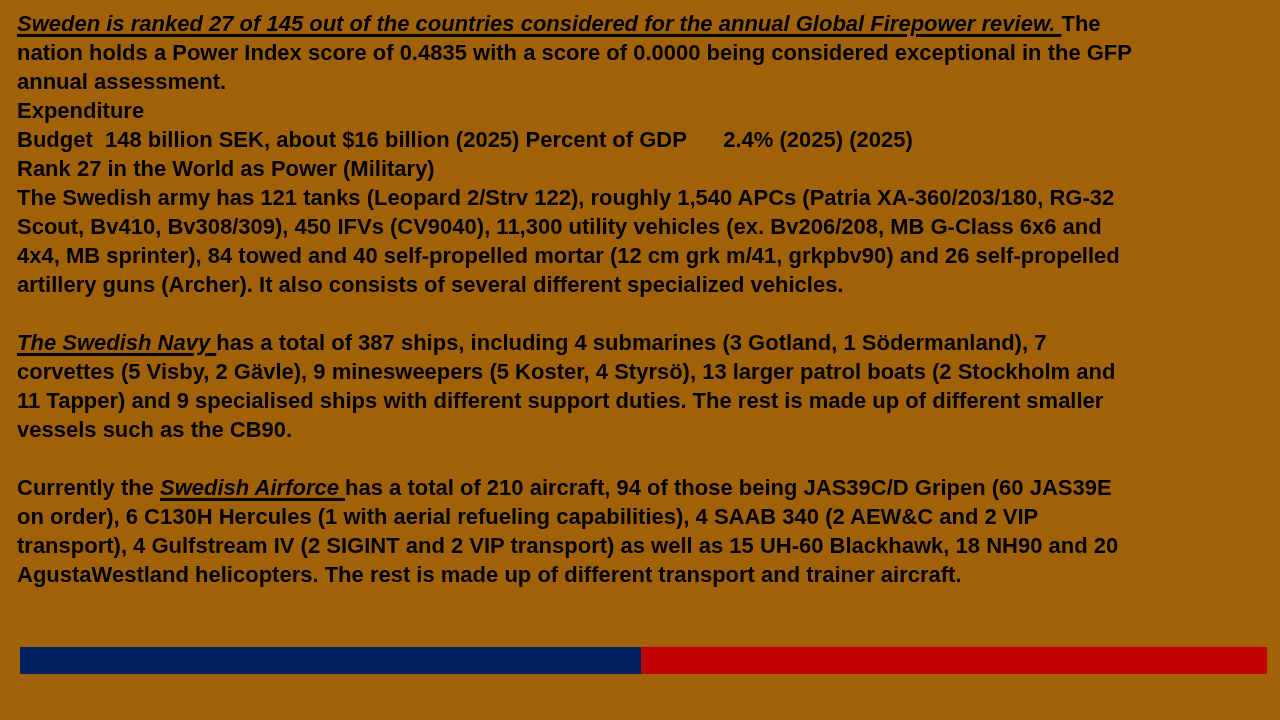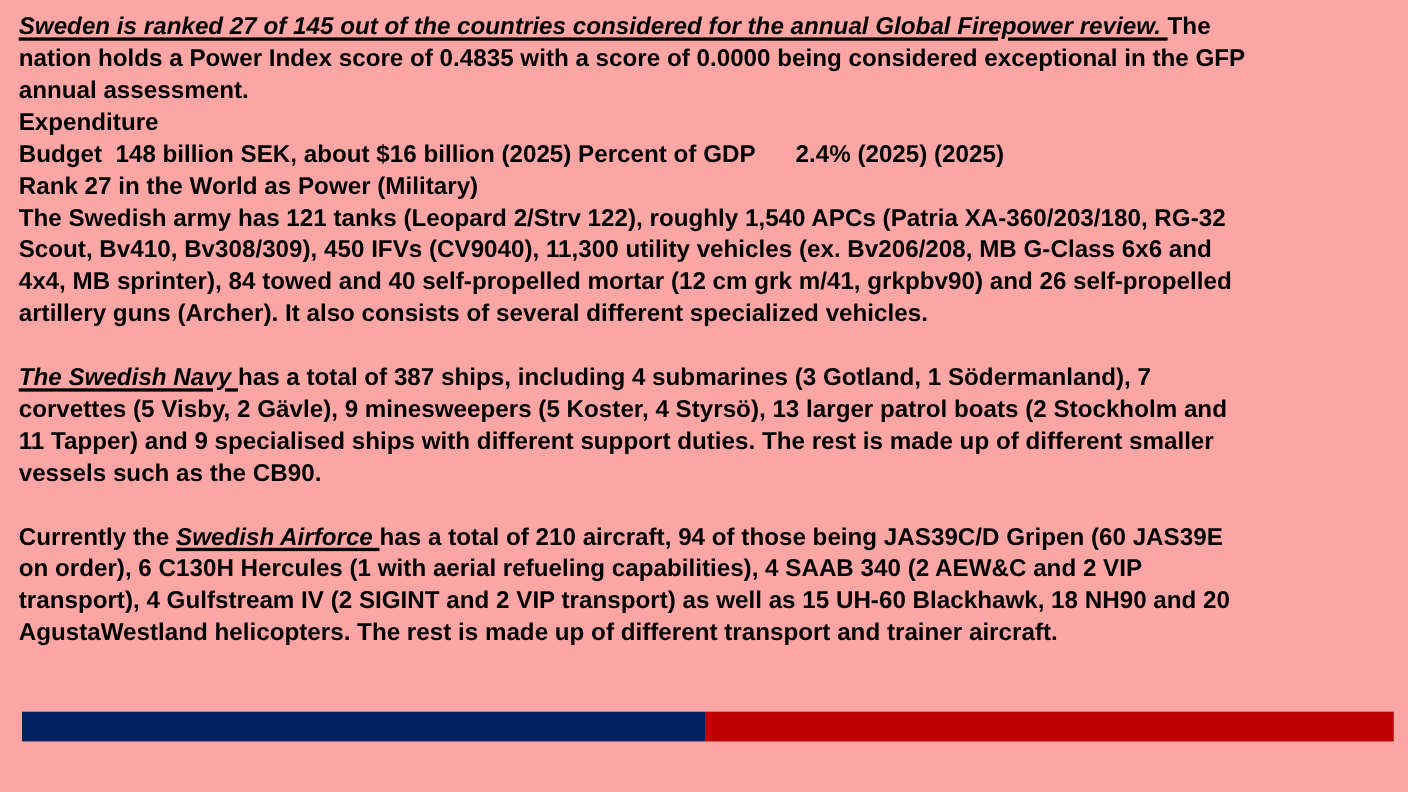--- a/index.html
+++ b/index.html
@@ -48,19 +48,19 @@
     height: 100%;
   }
   .footer-bar-right {
     flex: 1;
     height: 100%;
   }
 </style>
 </head>
 <body>
 
-<div class="slide" style="background: #fca5a5;">
+<div class="slide" style="background: #a16207;">
   <div class="slide-text" style="color: rgb(0, 0, 0);"><div class="line"><span class="iu">Sweden is ranked 27 of 145 out of the countries considered for the annual Global Firepower review. </span><span>The</span></div><div class="line"><span>nation holds a Power Index score of 0.4835 with a score of 0.0000 being considered exceptional in the GFP</span></div><div class="line"><span>annual assessment.</span></div><div class="line"><span>Expenditure</span></div><div class="line"><span>Budget  148 billion SEK, about $16 billion (2025) Percent of GDP      2.4% (2025) (2025)</span></div><div class="line"><span>Rank 27 in the World as Power (Military)</span></div><div class="line"><span>The Swedish army has 121 tanks (Leopard 2/Strv 122), roughly 1,540 APCs (Patria XA-360/203/180, RG-32</span></div><div class="line"><span>Scout, Bv410, Bv308/309), 450 IFVs (CV9040), 11,300 utility vehicles (ex. Bv206/208, MB G-Class 6x6 and</span></div><div class="line"><span>4x4, MB sprinter), 84 towed and 40 self-propelled mortar (12 cm grk m/41, grkpbv90) and 26 self-propelled</span></div><div class="line"><span>artillery guns (Archer). It also consists of several different specialized vehicles.</span></div><div class="line">&nbsp;</div><div class="line"><span class="iu">The Swedish Navy </span><span>has a total of 387 ships, including 4 submarines (3 Gotland, 1 Södermanland), 7</span></div><div class="line"><span>corvettes (5 Visby, 2 Gävle), 9 minesweepers (5 Koster, 4 Styrsö), 13 larger patrol boats (2 Stockholm and</span></div><div class="line"><span>11 Tapper) and 9 specialised ships with different support duties. The rest is made up of different smaller</span></div><div class="line"><span>vessels such as the CB90.</span></div><div class="line">&nbsp;</div><div class="line"><span>Currently the </span><span class="iu">Swedish Airforce </span><span>has a total of 210 aircraft, 94 of those being JAS39C/D Gripen (60 JAS39E</span></div><div class="line"><span>on order), 6 C130H Hercules (1 with aerial refueling capabilities), 4 SAAB 340 (2 AEW&amp;C and 2 VIP</span></div><div class="line"><span>transport), 4 Gulfstream IV (2 SIGINT and 2 VIP transport) as well as 15 UH-60 Blackhawk, 18 NH90 and 20</span></div><div class="line"><span>AgustaWestland helicopters. The rest is made up of different transport and trainer aircraft.</span></div></div>
   <div class="footer-bar">
     <div class="footer-bar-left" style="background: rgb(0, 32, 96);"></div>
     <div class="footer-bar-right" style="background: rgb(192, 0, 0);"></div>
   </div>
 </div>
 
 </body></html>

